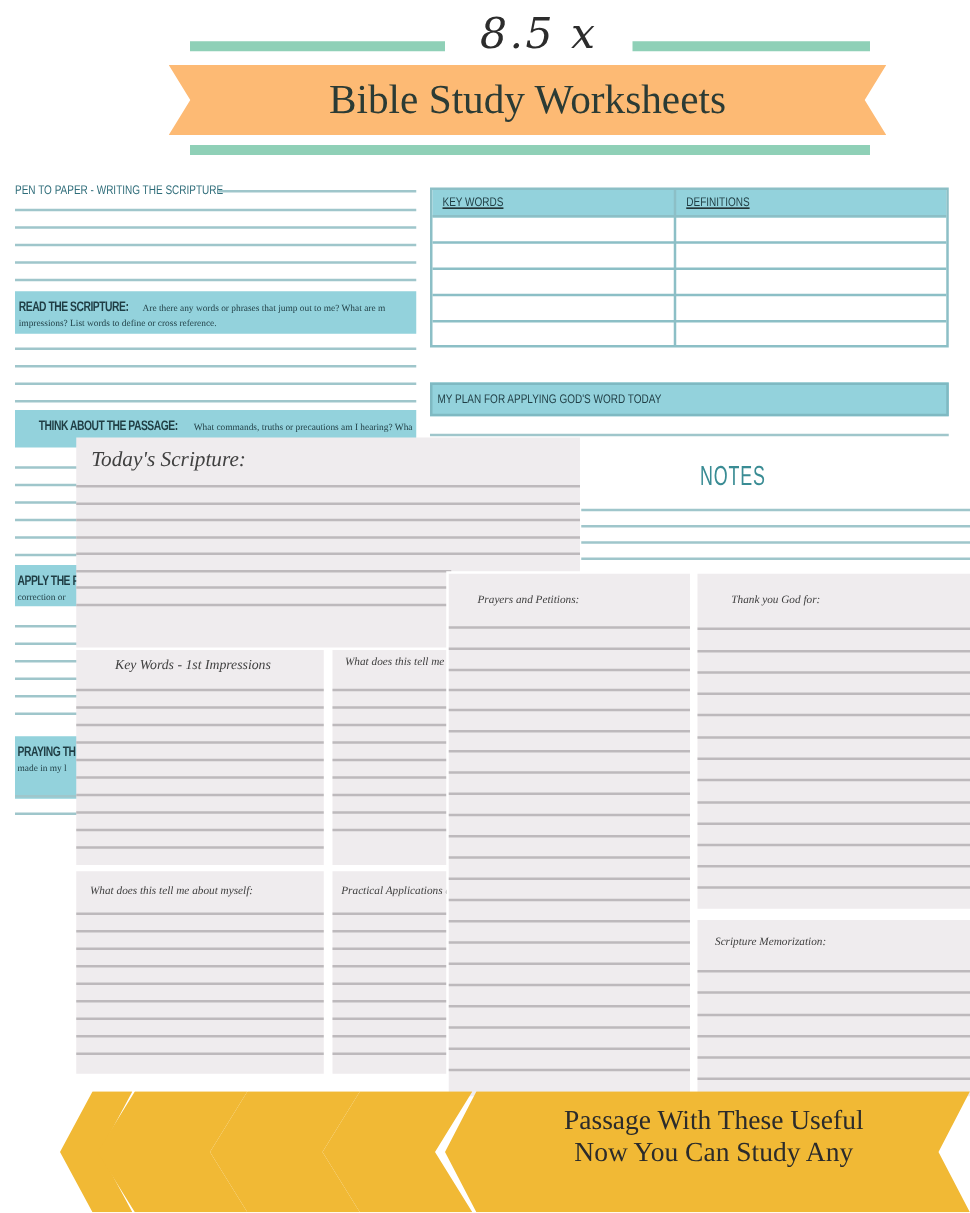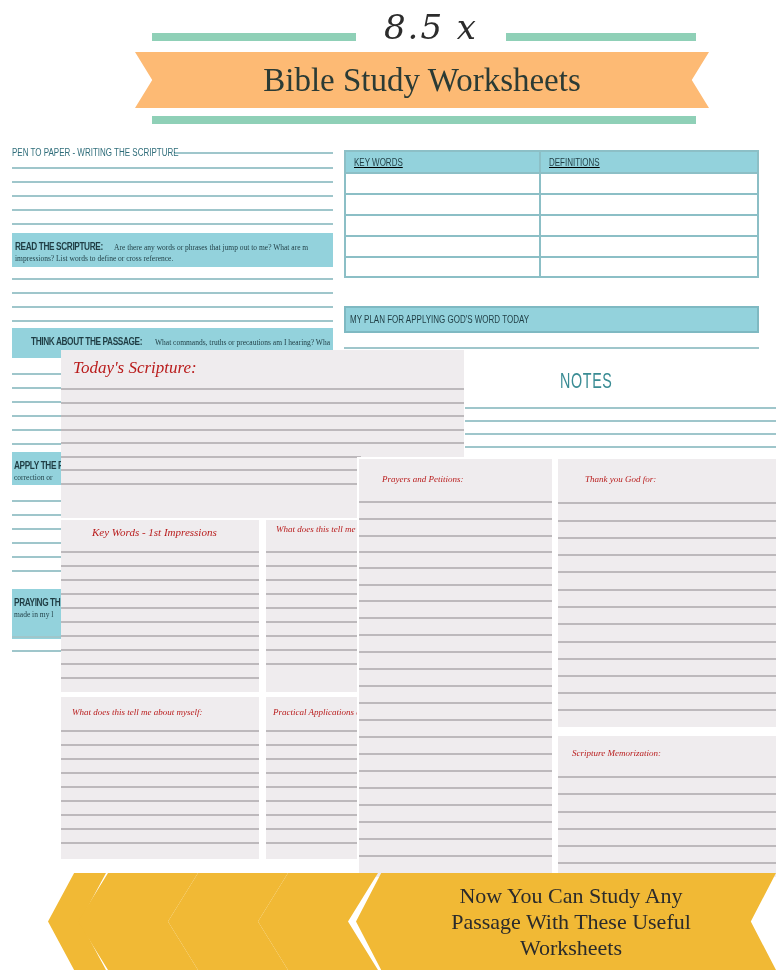--- a/index.html
+++ b/index.html
@@ -24,21 +24,21 @@
   .kw-head div { font-family: "Liberation Sans", sans-serif; font-size: 10px; color: #1f3d44; padding-left: 10px; line-height: 22px; transform: scaleX(0.8); transform-origin: left; }
   .kw-row { height: 21px; border-bottom: 2px solid #8cbfc6; }
   .kw-row:last-child { border-bottom: none; }
   .kw-divider { position: absolute; left: 193px; top: 0; width: 2px; height: 100%; background: #8cbfc6; }
   .plan-band { position: absolute; left: 344px; top: 306px; width: 415px; height: 27px; background: #93d2dc; border: 2px solid #7fb9c2; font-family: "Liberation Sans", sans-serif; font-size: 10px; color: #1f3d44; line-height: 23px; padding-left: 4px; }
   .plan-band span { display: inline-block; transform: scaleX(0.8); transform-origin: left; white-space: nowrap; }
 
   
   .sheet { position: absolute; background: #efecee; }
   .gline { position: absolute; height: 2px; background: #bdb9bc; }
-  .panel-label { position: absolute; font-family: "Liberation Serif", serif; font-style: italic; color: #b91c1c; white-space: nowrap; }
+  .panel-label { position: absolute; font-family: "Liberation Serif", serif; font-style: italic; color: #404040; white-space: nowrap; }
 
   .notes-title { position: absolute; left: 560px; top: 368px; font-family: "Liberation Sans", sans-serif; font-size: 22px; color: #3a8c94; transform: scaleX(0.65); transform-origin: left; letter-spacing: 1px; }
 
   
   .chev { position: absolute; top: 873px; height: 97px; background: #f1b935; }
   .banner { position: absolute; left: 356px; top: 873px; width: 420px; height: 97px; background: #f1b935;
     clip-path: polygon(6% 0, 93% 0, 100% 0, 94% 50%, 100% 100%, 6% 100%, 0 50%); }
   .banner-text { position: absolute; left: 40px; top: 10px; width: 350px; text-align: center; font-family: "Liberation Serif", serif; font-size: 22px; line-height: 26px; color: #2b2b2b; }
 </style>
 </head>
@@ -235,17 +235,16 @@
 <div class="gline" style="left:558px; top:828px; width:218px;"></div>
 <div class="gline" style="left:558px; top:845px; width:218px;"></div>
 <div class="gline" style="left:558px; top:862px; width:218px;"></div>
 
 <div class="chev" style="left:48px; width:58px; clip-path: polygon(45% 0, 100% 0, 55% 50%, 100% 100%, 45% 100%, 0 50%);"></div>
 <div class="chev" style="left:78px; width:120px; clip-path: polygon(25% 0, 100% 0, 75% 50%, 100% 100%, 25% 100%, 0 50%);"></div>
 <div class="chev" style="left:168px; width:120px; clip-path: polygon(25% 0, 100% 0, 75% 50%, 100% 100%, 25% 100%, 0 50%);"></div>
 <div class="chev" style="left:258px; width:120px; clip-path: polygon(25% 0, 100% 0, 75% 50%, 100% 100%, 25% 100%, 0 50%);"></div>
 <div class="banner">
   <div class="banner-text">
+    <div>Passage With These Useful</div>
     <div>Now You Can Study Any</div>
-    <div>Passage With These Useful</div>
-    <div>Worksheets</div>
   </div>
 </div>
 
 </body></html>

